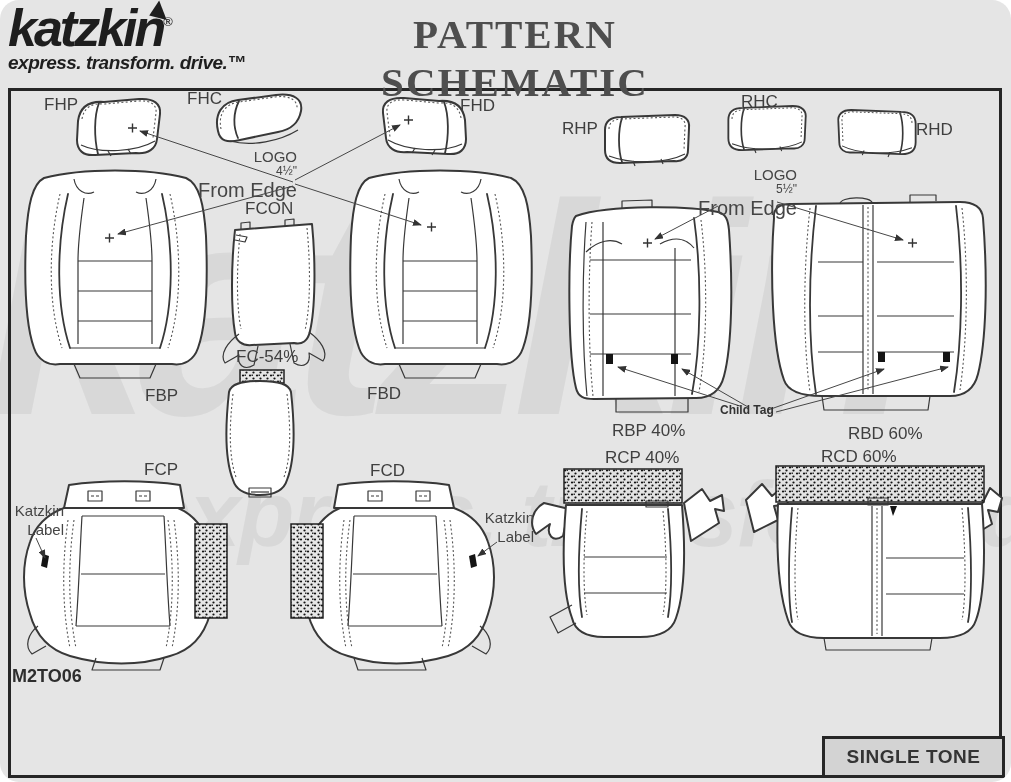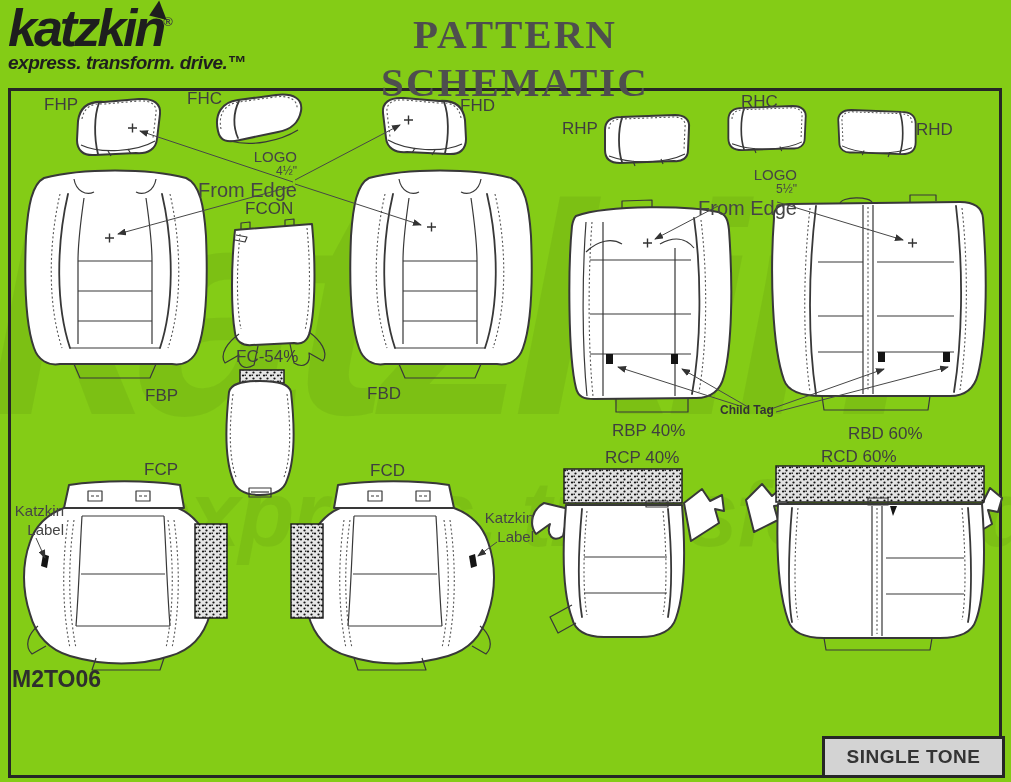--- a/index.html
+++ b/index.html
@@ -1,17 +1,17 @@
 <!DOCTYPE html>
 <html><head>
 <meta charset="utf-8">
 <style>
   html,body{margin:0;padding:0;background:#fff;}
-  #page{position:relative;width:1011px;height:782px;background:#84cc16;overflow:hidden;
-        font-family:"Liberation Sans",sans-serif;color:#3d3d3d;}
+  #page{position:relative;width:1011px;height:782px;background:#e5e5e5;overflow:hidden;
+        font-family:"Liberation Sans",sans-serif;color:#3d3d3d;border-radius:19px;}
   .abs{position:absolute;}
   
   #logo-wrap{left:8px;top:2px;width:300px;z-index:6;}
   #logo-text{font-size:52px;font-weight:bold;font-style:italic;letter-spacing:-3px;color:#1e1e1e;line-height:1;}
   #logo-reg{font-size:13px;font-weight:bold;vertical-align:20px;font-style:normal;}
   #logo-tri{left:151px;top:1px;width:0;height:0;border-left:6px solid transparent;
             border-right:12px solid transparent;border-bottom:17px solid #1e1e1e;transform:rotate(14deg);z-index:7;}
   #tagline{left:8px;top:52px;font-size:19px;font-weight:bold;font-style:italic;color:#1e1e1e;letter-spacing:-0.5px;z-index:6;}
   #title{left:280px;top:10px;width:470px;text-align:center;font-family:"Liberation Serif",serif;
          font-size:41px;font-weight:600;letter-spacing:2px;color:#4e4e4e;z-index:6;}
@@ -32,21 +32,21 @@
   .tag{fill:#141414;stroke:none;}
   .ld{stroke:#474747;stroke-width:1;fill:none;}
   .pm{stroke:#333;stroke-width:1.4;fill:none;}
   
   .plabel{position:absolute;font-size:17px;color:#3f3f3f;z-index:5;white-space:nowrap;}
   .anno{position:absolute;text-align:right;color:#454545;z-index:5;line-height:1.15;}
   .anno .a1{font-size:15px;} .anno .a2{font-size:12px;} .anno .a3{font-size:20px;}
   #child-tag{font-size:12px;font-weight:bold;color:#333;}
   .klabel{font-size:15px;line-height:1.25;}
   
-  #pattern-code{left:12px;top:666px;font-size:23px;font-weight:bold;color:#2e2e2e;z-index:5;}
+  #pattern-code{left:12px;top:666px;font-size:18px;font-weight:bold;color:#2e2e2e;z-index:5;}
   .vehicle{left:12px;font-size:19px;font-weight:bold;color:#121212;z-index:5;}
   #vehicle1{top:693px;} #vehicle2{top:715px;}
   #tone-badge{left:822px;top:736px;width:183px;height:42px;background:#d3d3d3;border:3px solid #262626;
               box-sizing:border-box;display:flex;align-items:center;justify-content:center;z-index:6;
               font-size:19px;font-weight:bold;letter-spacing:0.5px;color:#343434;}
 </style>
 </head>
 <body>
 
 <div id="page">

